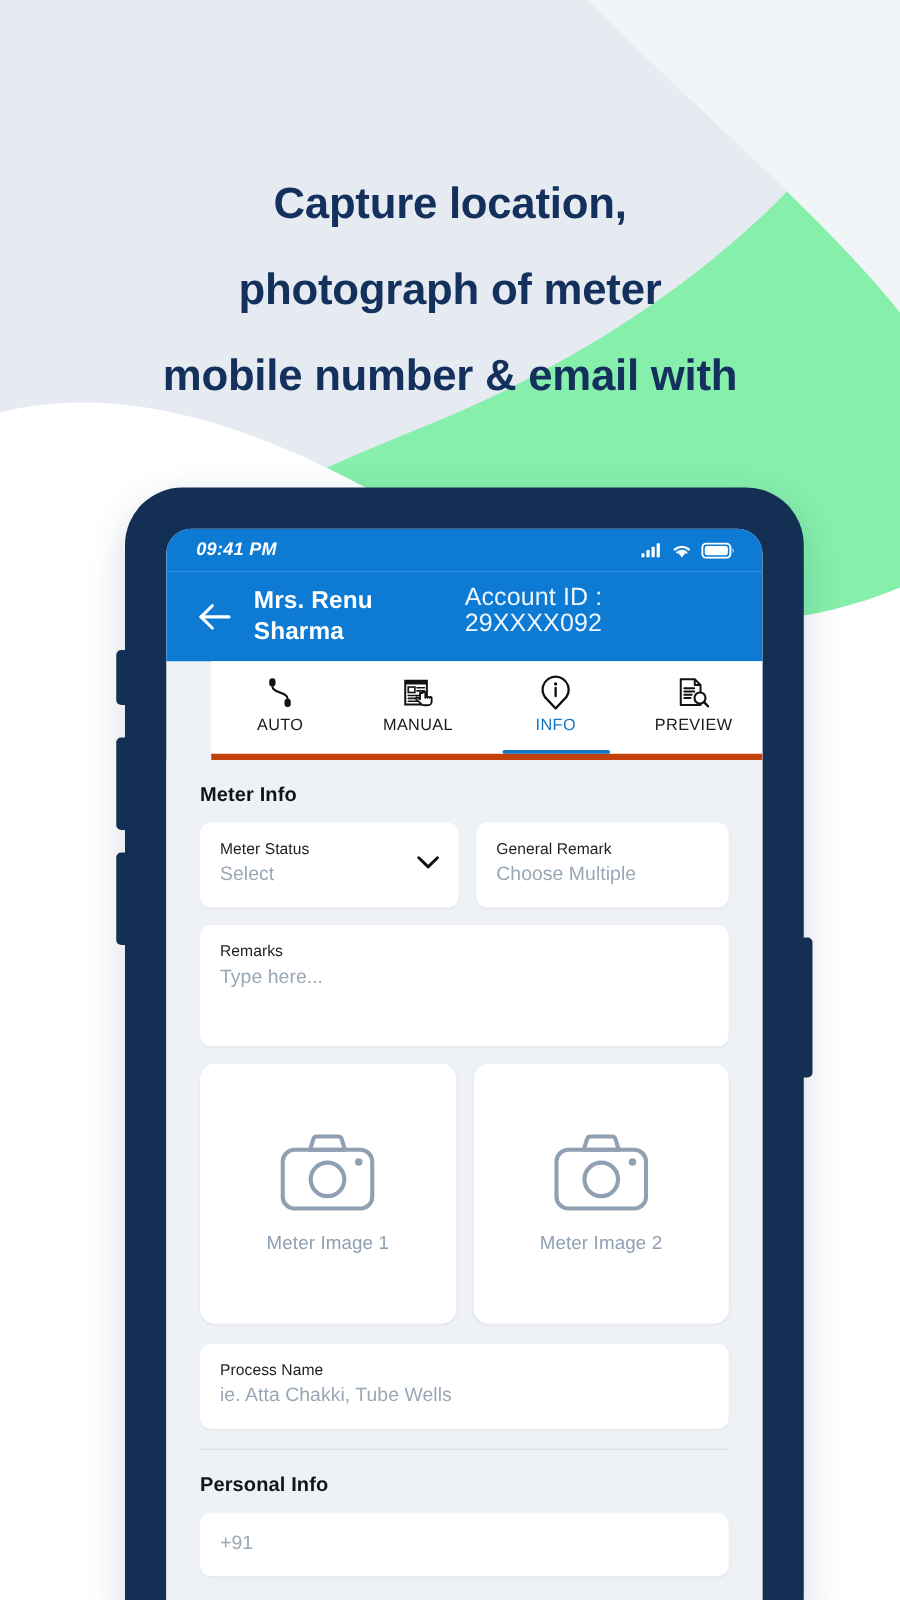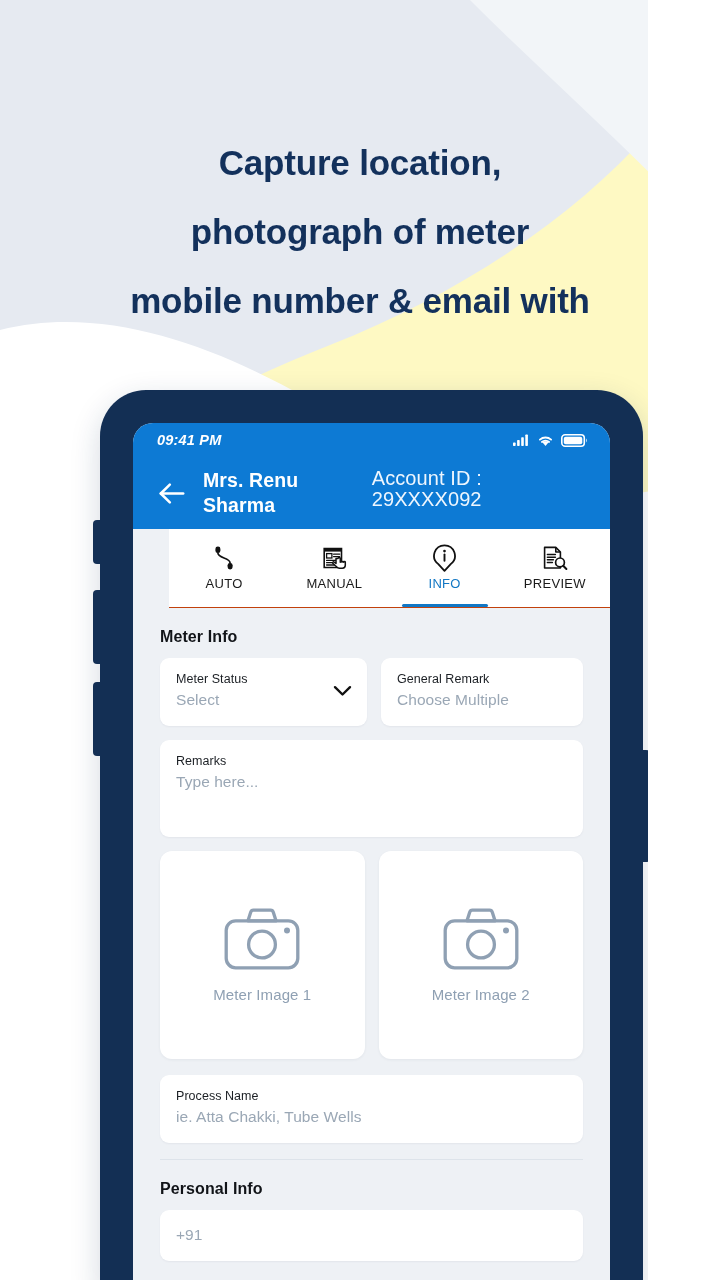--- a/index.html
+++ b/index.html
@@ -4,22 +4,22 @@
 <style>
   * { box-sizing: border-box; margin: 0; padding: 0; }
   html, body {
     width: 720px; height: 1280px;
     font-family: "Liberation Sans", sans-serif;
     overflow: hidden;
     background: #ffffff;
   }
   #stage {
     position: relative;
-    width: 648px; height: 1280px;
-    background: #fef9c3;
+    width: 720px; height: 1280px;
+    background: #86efac;
     overflow: hidden;
     padding-left: 40px;
   }
 
   
   .bg-swoosh {
     position: absolute;
     inset: 0;
     width: 720px; height: 1280px;
     pointer-events: none;
@@ -116,21 +116,21 @@
     line-height: 21px;
     letter-spacing: 0.1px;
   }
 
   
   .tabs {
     background: #ffffff;
     height: 79px;
     display: flex;
     align-items: flex-end;
-    border-bottom: 1px solid #c2410c;
+    border-bottom: 5px solid #c2410c;
     margin-left: 36px;
   }
   .tab {
     flex: 1 1 0;
     height: 79px;
     display: flex;
     flex-direction: column;
     align-items: center;
     justify-content: center;
     gap: 4px;

